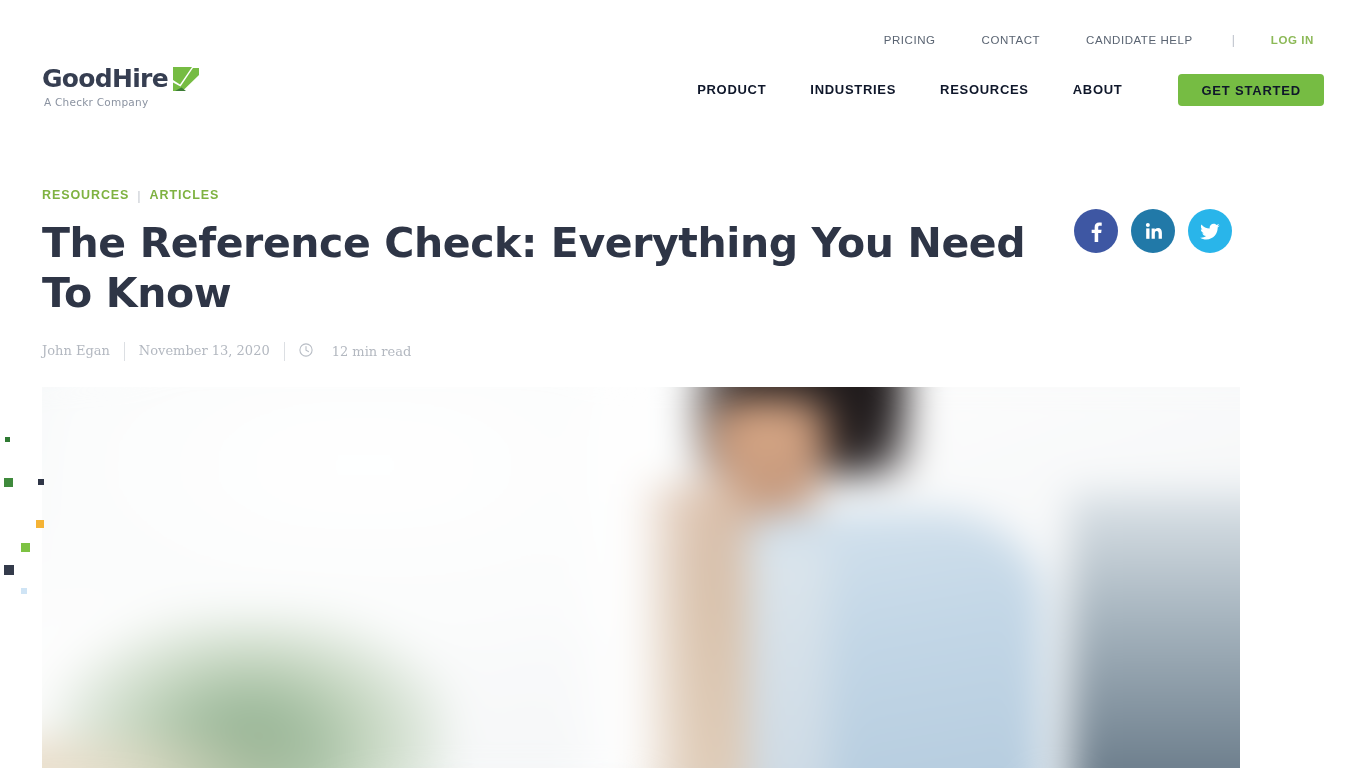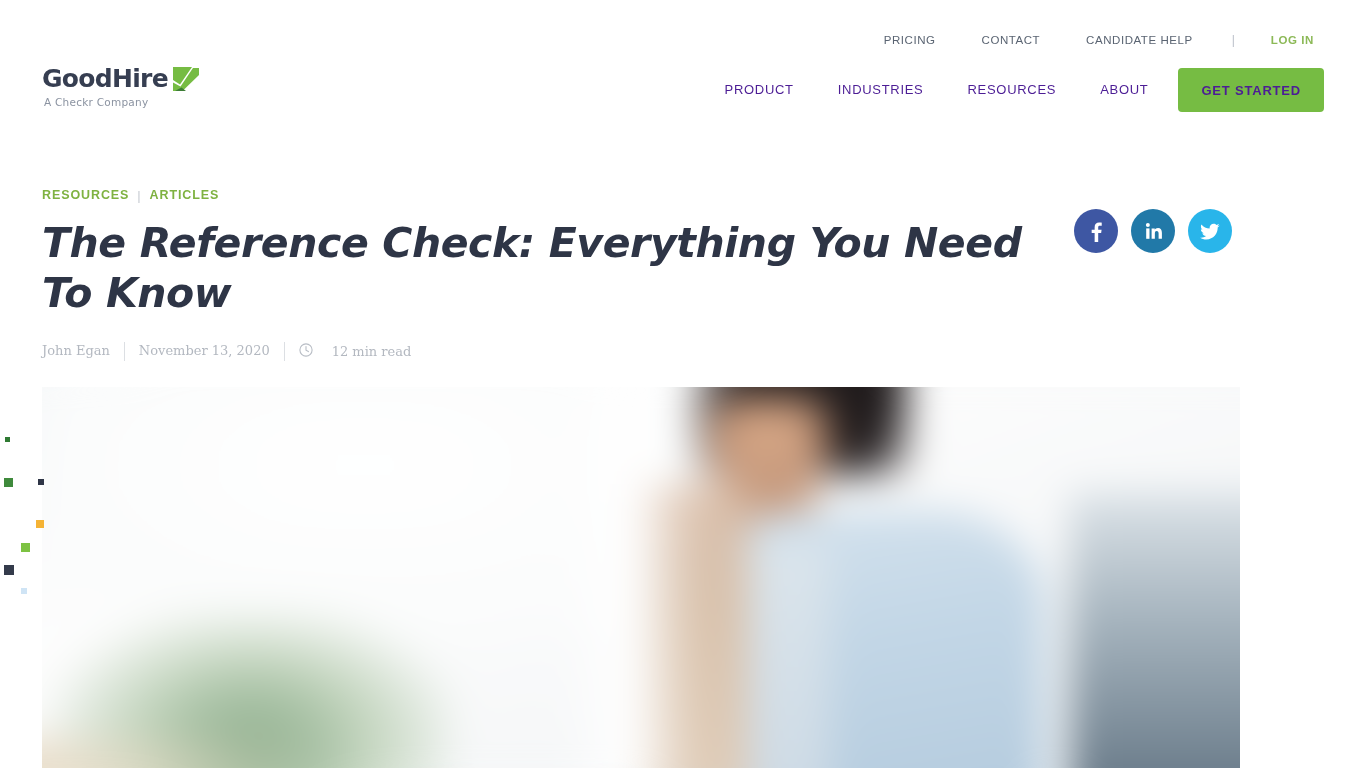--- a/index.html
+++ b/index.html
@@ -106,39 +106,39 @@
   .main-nav {
     position: absolute;
     top: 74px;
     right: 42px;
     display: flex;
     align-items: center;
     height: 32px;
   }
   .nav-link {
     font-size: 13px;
-    font-weight: 400;
+    font-weight: 700;
     letter-spacing: 0.7px;
-    color: #4c1d95;
+    color: #0f172a;
     text-decoration: none;
     padding: 0 22px;
     line-height: 32px;
     white-space: nowrap;
     cursor: pointer;
   }
   .cta-button {
-    margin-left: 8px;
+    margin-left: 34px;
     background: #76bc43;
-    color: #4c1d95;
+    color: #0f172a;
     font-size: 13px;
     font-weight: 700;
     letter-spacing: 0.8px;
     border: none;
     border-radius: 4px;
-    height: 44px;
+    height: 32px;
     padding: 0 23px;
     cursor: pointer;
     font-family: "Liberation Sans", sans-serif;
     white-space: nowrap;
   }
 
   
   .article-head {
     position: absolute;
     left: 42px;
@@ -167,21 +167,20 @@
   }
   .article-title {
     margin-top: 14px;
     font-size: 41px;
     line-height: 50px;
     font-weight: 700;
     letter-spacing: -0.4px;
     color: #2e3546;
     max-width: 985px;
     font-family: "DejaVu Sans", sans-serif;
-    font-style: italic;
   }
   .article-meta {
     position: absolute;
     left: 0;
     top: 155px;
     display: flex;
     align-items: center;
     height: 20px;
     color: #b3b8c0;
     font-size: 13px;

